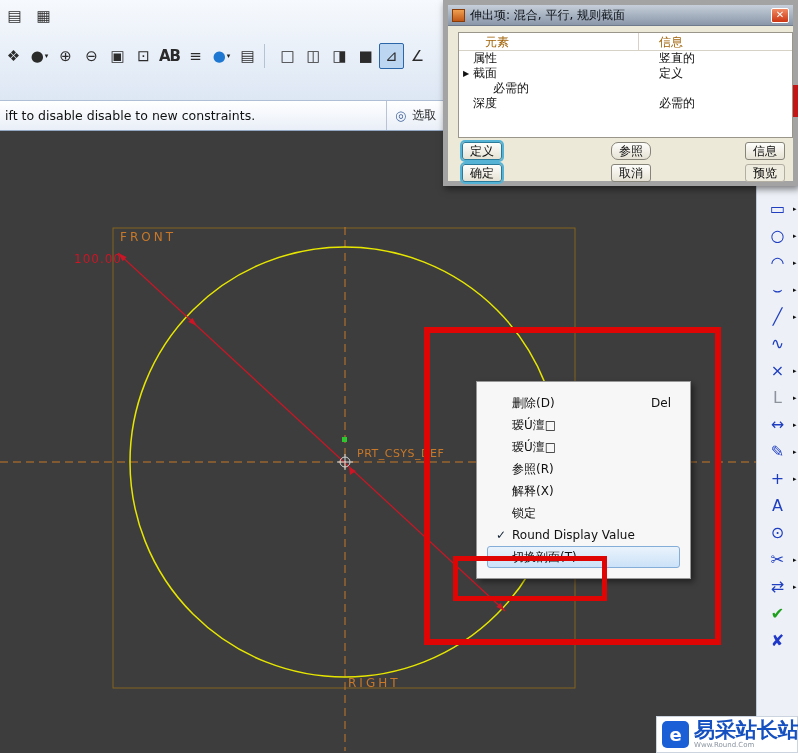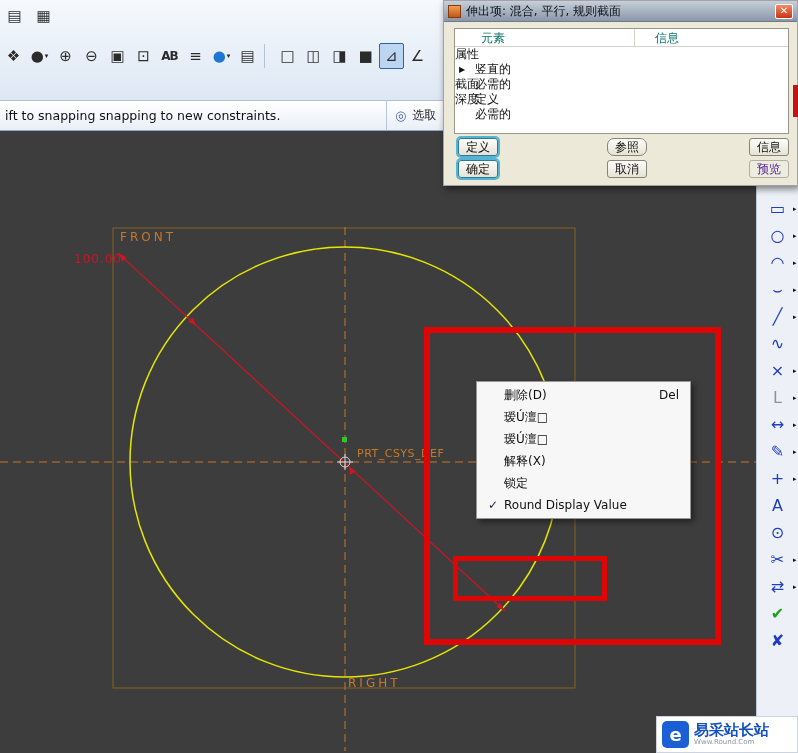--- a/index.html
+++ b/index.html
@@ -8,21 +8,21 @@
   .app{position:absolute;inset:0;}
 
   
   .toolbar-top{position:absolute;left:0;top:0;width:798px;height:101px;
     background:linear-gradient(#f6f9fd,#dde7f4);border-bottom:1px solid #aebfd6;z-index:2;}
   .tb-row{position:absolute;display:flex;align-items:center;}
   .r1{left:2px;top:3px;gap:4px;}
   .r2{left:1px;top:43px;gap:1px;}
   .tb-icon{width:25px;height:26px;display:flex;align-items:center;justify-content:center;
     font-size:15px;color:#2b2b2b;position:relative;border:1px solid transparent;cursor:pointer;}
-  .tb-icon.small-g{font-size:12px;font-weight:bold;letter-spacing:-1px;}
+  .tb-icon.small-g{font-size:15px;font-weight:bold;letter-spacing:-1px;}
   .tb-icon.pressed{background:#bcd6f2;border:1px solid #2a66a8;border-radius:2px;}
   .tb-sep{width:7px;height:24px;border-left:1px solid #b4c2d6;margin:0 3px;}
   .dd{font-size:7px;margin-left:1px;color:#222;font-style:normal;}
 
   
   .prompt-bar{position:absolute;left:0;top:101px;width:798px;height:30px;
     background:linear-gradient(#ffffff,#e9eff8);border-bottom:1px solid #93a7c2;
     display:flex;align-items:center;font-size:12.5px;color:#111;z-index:2;}
   .prompt-msg{padding-left:5px;white-space:nowrap;}
   .prompt-right{position:absolute;left:386px;top:0;height:100%;display:flex;align-items:center;gap:6px;
@@ -39,65 +39,65 @@
 
   
   .right-toolbar{position:absolute;right:0;top:131px;bottom:0;width:42px;background:#edf1f7;
     border-left:1px solid #c0cbd9;z-index:2;display:flex;flex-direction:column;align-items:center;padding-top:64px;}
   .rt-row{width:40px;height:27px;display:flex;align-items:center;justify-content:center;position:relative;cursor:pointer;}
   .rt-g{font-size:16px;color:#1f3ec0;font-style:normal;}
   .fly{position:absolute;right:1px;top:10px;font-size:7px;color:#111;font-style:normal;}
 
   
   .dialog{position:absolute;left:443px;top:0;width:355px;height:186px;background:#ece9d8;
-    border:1px solid #a3a3a3;box-shadow:2px 3px 7px rgba(0,0,0,.5);z-index:6;}
+    border:5px solid #a3a3a3;box-shadow:2px 3px 7px rgba(0,0,0,.5);z-index:6;}
   .dialog-titlebar{height:21px;background:linear-gradient(#c6cfda,#8a97a9);display:flex;align-items:center;
     padding:0 4px;border-bottom:1px solid #6f7b8c;}
   .dialog-win-icon{width:13px;height:13px;background:linear-gradient(#f0a050,#c05818);
     border:1px solid #8a3c08;margin-right:5px;flex:none;}
   .dialog-title{font-size:12px;color:#0d1218;flex:1;white-space:nowrap;overflow:hidden;}
   .dialog-close{width:18px;height:15px;background:linear-gradient(#f08a64,#cc3512);border:1px solid #fff;
     border-radius:2px;color:#fff;font-size:10px;line-height:12px;text-align:center;font-weight:bold;cursor:pointer;}
   .dlg-list{position:absolute;left:10px;top:27px;width:335px;height:106px;background:#fff;
     border:1px solid #9a968a;font-size:12px;color:#101010;}
-  .dlg-head{display:flex;height:18px;line-height:18px;border-bottom:1px solid #d6d3c6;color:#0f766e;}
+  .dlg-head{display:flex;height:18px;line-height:18px;border-bottom:1px solid #d6d3c6;color:#a16207;}
   .dlg-head .h1{width:180px;padding-left:26px;border-right:1px solid #d6d3c6;}
   .dlg-head .h2{flex:1;padding-left:20px;}
-  .dlg-row{display:flex;height:15px;line-height:15px;flex-direction:column;}
+  .dlg-row{display:flex;height:15px;line-height:15px;}
   .dlg-row .marker{width:14px;text-align:center;font-size:8px;color:#111;}
   .dlg-row .c1{width:166px;}
   .dlg-row .c2{flex:1;padding-left:20px;}
   .dlg-btn{position:absolute;height:18px;width:40px;font-size:12px;font-family:inherit;
     background:linear-gradient(#fdfdfb,#e6e2d4);border:1px solid #87857a;border-radius:3px;color:#111;cursor:pointer;}
   .dlg-btn.hl{box-shadow:0 0 0 2px #55b4d6;border-color:#2a7a9a;}
-  .dlg-btn.disabled{color:#4c1d95;border-color:#b2aea2;background:#eeebdf;}
+  .dlg-btn.disabled{color:#000000;border-color:#b2aea2;background:#eeebdf;}
 
   
   .context-menu{position:absolute;left:476px;top:381px;width:215px;background:#f7f7f7;
-    border:1px solid #979797;box-shadow:3px 3px 6px rgba(0,0,0,.45);padding:2px;z-index:5;}
+    border:1px solid #979797;box-shadow:3px 3px 6px rgba(0,0,0,.45);padding:10px;z-index:5;}
   .menu-item{height:22px;display:flex;align-items:center;font-size:12px;padding:0 8px 0 2px;
     color:#101010;cursor:pointer;border:1px solid transparent;}
   .menu-check{width:22px;text-align:center;font-size:12px;color:#123;}
   .menu-label{flex:1;white-space:nowrap;}
   .menu-shortcut{font-size:12px;color:#101010;}
   .menu-item.hl{background:linear-gradient(#eaf3fc,#cbe2f8);border:1px solid #84add8;border-radius:3px;}
 
   
   .anno{position:absolute;border-style:solid;border-color:#e00505;background:transparent;z-index:8;pointer-events:none;}
   .anno.big{left:424px;top:327px;width:297px;height:318px;border-width:6px;}
   .anno.small{left:453px;top:556px;width:154px;height:45px;border-width:5px;}
   .red-edge{position:absolute;right:0;top:85px;width:5px;height:32px;background:#c41414;z-index:7;}
 
   
   .watermark{position:absolute;right:0;bottom:0;width:142px;height:37px;background:#ffffff;
     border:1px solid #ccd4e0;display:flex;align-items:center;padding:2px 5px;gap:5px;z-index:9;}
   .wm-logo{width:27px;height:27px;background:#1a5fd6;border-radius:5px;color:#fff;font-weight:bold;
     font-size:18px;display:flex;align-items:center;justify-content:center;flex:none;}
   .wm-col{display:flex;flex-direction:column;line-height:1.1;}
-  .wm-title{color:#1550c0;font-weight:bold;font-size:15px;white-space:nowrap;}
+  .wm-title{color:#1550c0;font-weight:bold;font-size:21px;white-space:nowrap;}
   .wm-sub{font-size:7px;color:#8a94a0;white-space:nowrap;}
 </style>
 </head>
 <body>
 
 <div class="app">
 
   <div class="toolbar-top">
     <div class="tb-row r1" id="toolbar-row1">
         <span class="tb-icon">▤</span>
@@ -118,21 +118,21 @@
         <span class="tb-icon">□</span>
         <span class="tb-icon">◫</span>
         <span class="tb-icon">◨</span>
         <span class="tb-icon">■</span>
         <span class="tb-icon pressed">⊿</span>
         <span class="tb-icon">∠</span>
       </div>
   </div>
 
   <div class="prompt-bar">
-    <span class="prompt-msg">ift to snapping snapping to new constraints.</span>
+    <span class="prompt-msg">ift to disable disable to new constraints.</span>
     <div class="prompt-right">
       <span class="sel-icon">◎</span>
       <span class="sel-label">选取</span>
     </div>
   </div>
 
   <div class="canvas">
     <svg width="756" height="622" viewBox="0 0 756 622" xmlns="http://www.w3.org/2000/svg">
 
       <rect x="113" y="97" width="462" height="460" fill="none" stroke="#85651f" stroke-width="1"></rect>
@@ -280,31 +280,41 @@
      <span class="menu-label">瑷Ú澶□</span>
      <span class="menu-shortcut"></span>
    </div>
       <div class="menu-item">
      <span class="menu-check"></span>
      <span class="menu-label">瑷Ú澶□</span>
      <span class="menu-shortcut"></span>
    </div>
       <div class="menu-item">
      <span class="menu-check"></span>
+     <span class="menu-label">参照(R)</span>
+     <span class="menu-shortcut"></span>
+   </div>
+      <div class="menu-item">
+     <span class="menu-check"></span>
      <span class="menu-label">解释(X)</span>
      <span class="menu-shortcut"></span>
    </div>
       <div class="menu-item">
      <span class="menu-check"></span>
      <span class="menu-label">锁定</span>
      <span class="menu-shortcut"></span>
    </div>
       <div class="menu-item">
      <span class="menu-check">✓</span>
      <span class="menu-label">Round Display Value</span>
+     <span class="menu-shortcut"></span>
+   </div>
+      <div class="menu-item hl">
+     <span class="menu-check"></span>
+     <span class="menu-label">切换剖面(T)</span>
      <span class="menu-shortcut"></span>
    </div>
     </div>
 
   <div class="anno big"></div>
   <div class="anno small"></div>
   <div class="red-edge"></div>
 
   <div class="watermark">
     <span class="wm-logo">e</span>

